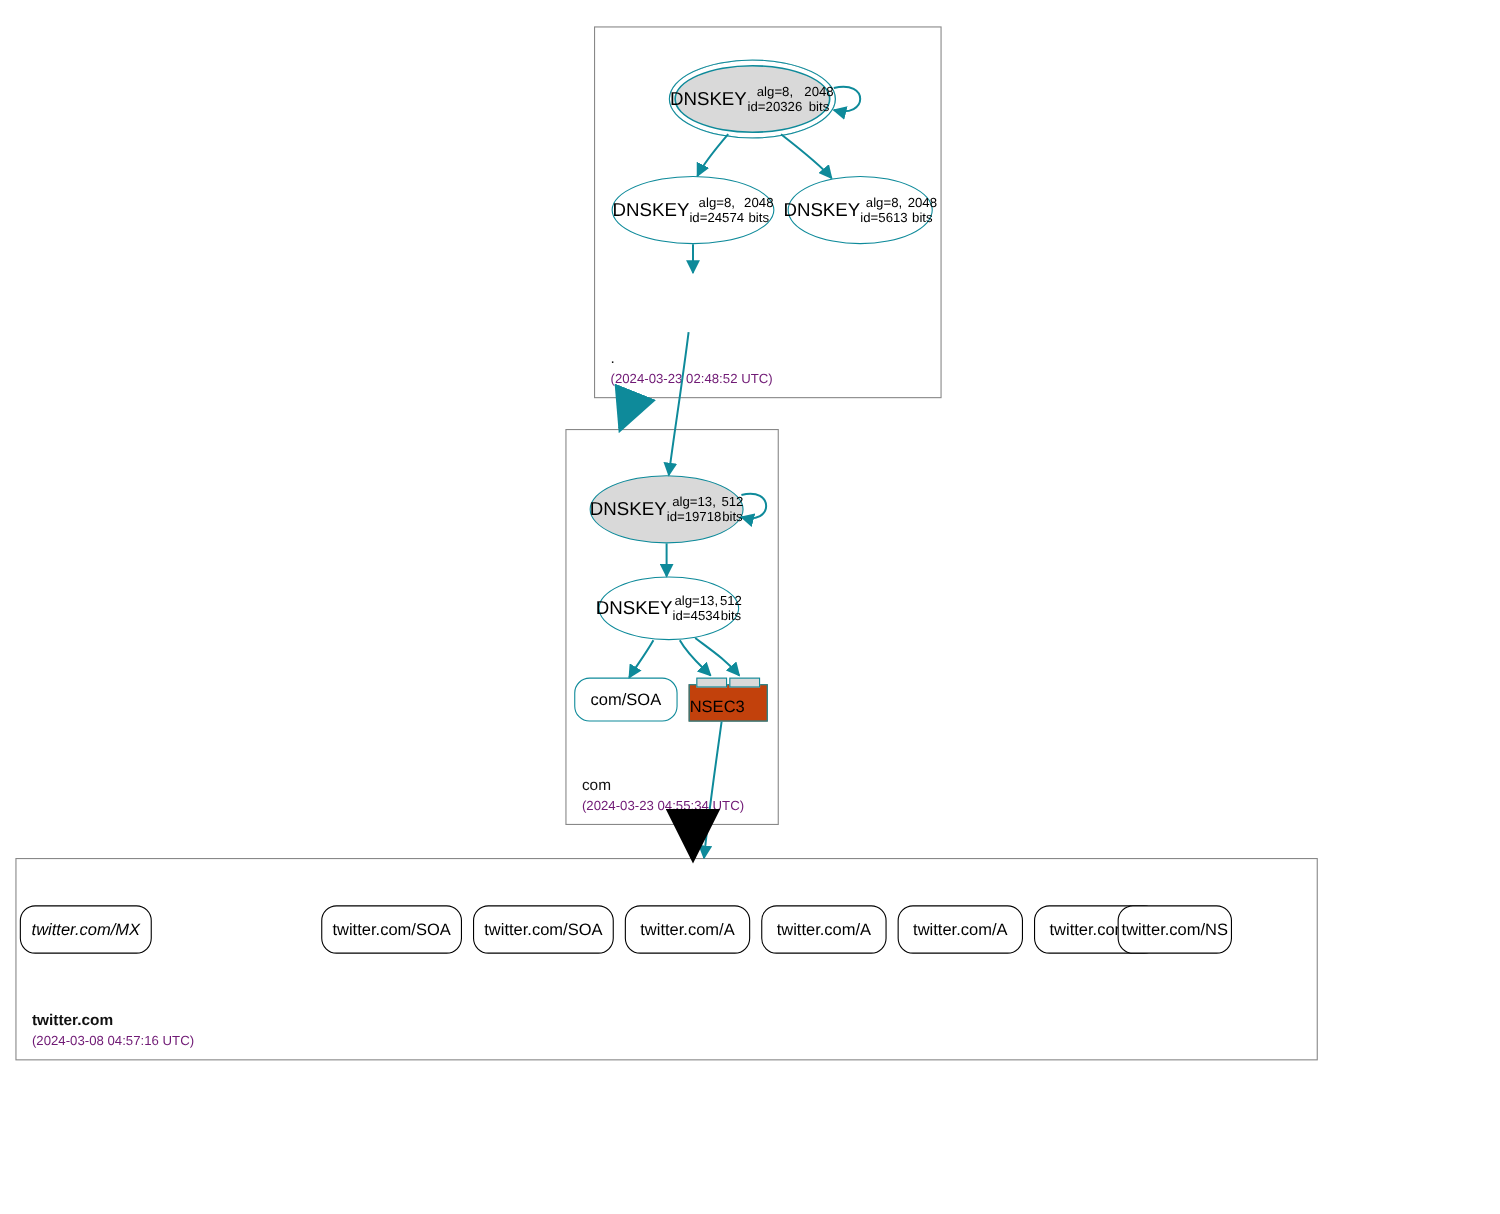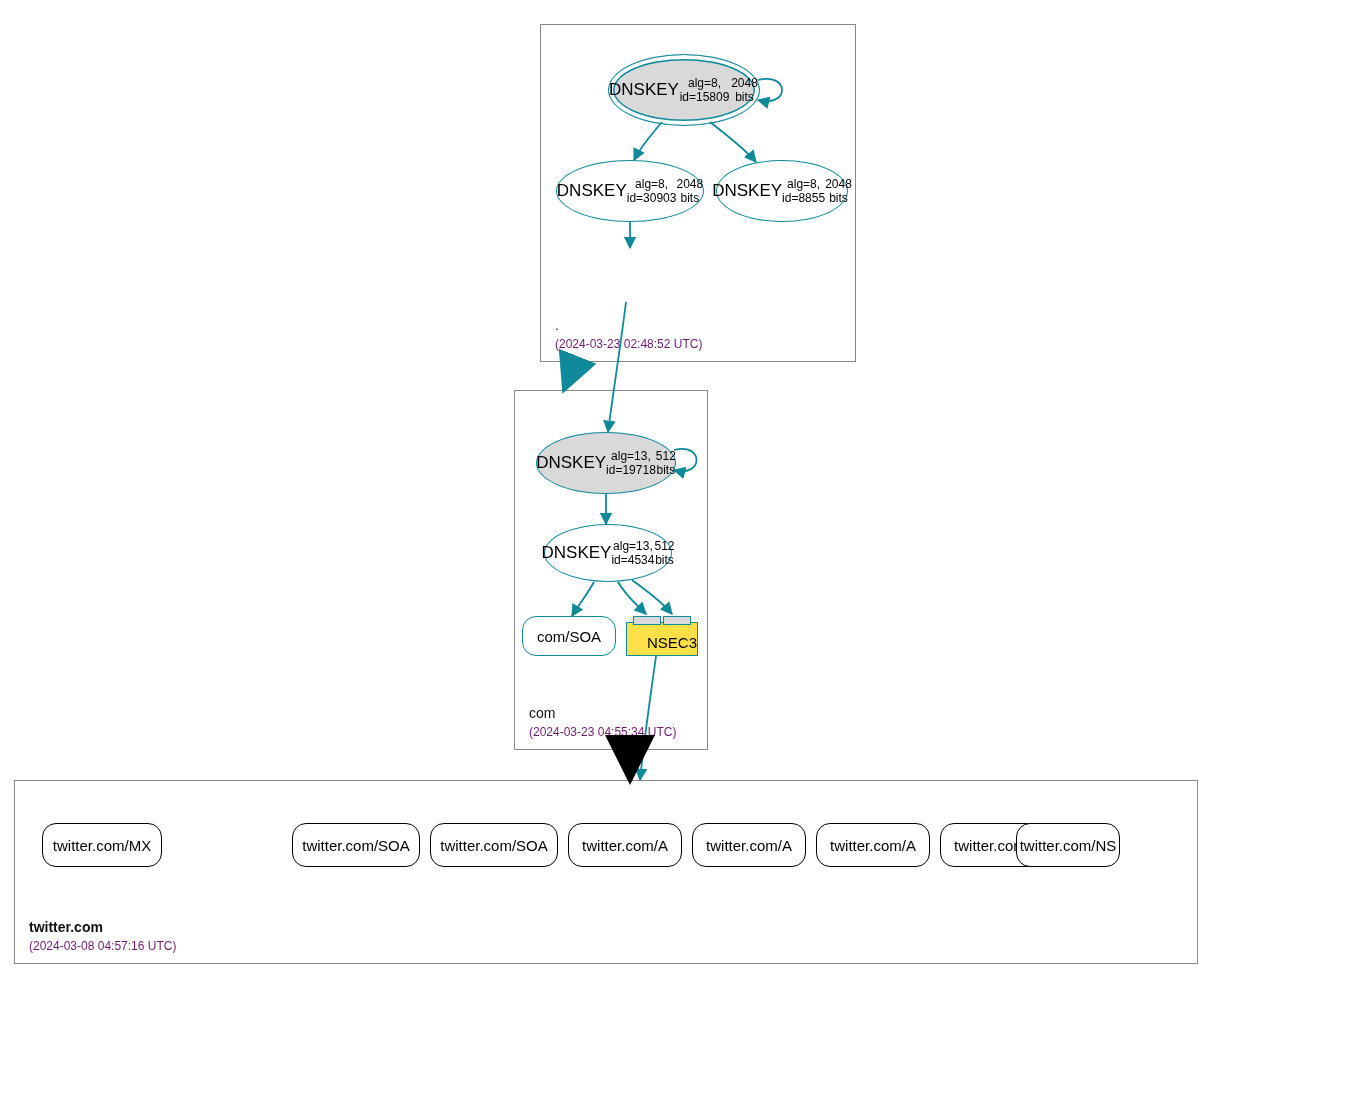--- a/index.html
+++ b/index.html
@@ -32,22 +32,22 @@
     justify-content:center; border:1.5px solid #000; border-radius:14px; background:#fff;
     font-size:15px; box-sizing:border-box; padding:6px 10px;
   }
   .rrec.teal { border-color:#0e8a9a; }
 
   .txt-main { font-size:17px; }
   .txt-sub  { font-size:12px; }
 
   .nsec3-box {
     position:absolute; box-sizing:border-box;
-    border:1.5px solid #0e8a9a; background:#fde047;
-    font-size:15px; display:flex; align-items:flex-end; justify-content:flex-end;
+    border:1.5px solid #0e8a9a; background:#c2410c;
+    font-size:15px; display:flex; align-items:flex-end; justify-content:flex-start;
     padding-bottom:4px;
   }
   .nsec3-tab {
     position:absolute; top:-7px; height:7px; border:1.5px solid #0e8a9a; background:#d9d9d9;
   }
 
   .warn-icon {
     width:18px; height:16px; position:relative;
   }
   .warn-icon svg { width:100%; height:100%; display:block; }
@@ -59,33 +59,33 @@
 
 <div class="page">
 
   <div class="zone" style="left:540px; top:24px; width:316px; height:338px;">
     <span class="zone-label" style="bottom:28px;">.</span>
     <span class="zone-time" style="bottom:10px;">(2024-03-23 02:48:52 UTC)</span>
   </div>
 
   <div class="node ellipse-teal-fill double-border" style="left:608px; top:54px; width:152px; height:72px;">
     <span class="txt-main">DNSKEY</span>
-    <span class="txt-sub">alg=8, id=15809</span>
+    <span class="txt-sub">alg=8, id=20326</span>
     <span class="txt-sub">2048 bits</span>
   </div>
 
   <div class="node ellipse-teal" style="left:556px; top:160px; width:148px; height:62px;">
     <span class="txt-main">DNSKEY</span>
-    <span class="txt-sub">alg=8, id=30903</span>
+    <span class="txt-sub">alg=8, id=24574</span>
     <span class="txt-sub">2048 bits</span>
   </div>
 
   <div class="node ellipse-teal" style="left:716px; top:160px; width:132px; height:62px;">
     <span class="txt-main">DNSKEY</span>
-    <span class="txt-sub">alg=8, id=8855</span>
+    <span class="txt-sub">alg=8, id=5613</span>
     <span class="txt-sub">2048 bits</span>
   </div>
 
 
   <div class="zone" style="left:514px; top:390px; width:194px; height:360px;">
     <span class="zone-label" style="bottom:28px;">com</span>
     <span class="zone-time" style="bottom:10px;">(2024-03-23 04:55:34 UTC)</span>
   </div>
 
   <div class="node ellipse-teal-fill" style="left:536px; top:432px; width:140px; height:62px;">
@@ -108,21 +108,21 @@
     <div class="nsec3-tab" style="left:6px; width:26px;"></div>
     <div class="nsec3-tab" style="right:6px; width:26px;"></div>
     <span>NSEC3</span>
   </div>
 
   <div class="zone" style="left:14px; top:780px; width:1184px; height:184px;">
     <span class="zone-label" style="bottom:28px;font-weight:bold;">twitter.com</span>
     <span class="zone-time" style="bottom:10px;">(2024-03-08 04:57:16 UTC)</span>
   </div>
 
-  <div class="rrec" style="left:42px;  top:823px; width:120px; height:44px;">
+  <div class="rrec" style="left:18px;  top:823px; width:120px; height:44px;font-style:italic;">
       <span>twitter.com/MX</span>
     </div>
   <div class="rrec" style="left:292px; top:823px; width:128px; height:44px;">
       <span>twitter.com/SOA</span>
     </div>
   <div class="rrec" style="left:430px; top:823px; width:128px; height:44px;">
       <span>twitter.com/SOA</span>
     </div>
   <div class="rrec" style="left:568px; top:823px; width:114px; height:44px;">
       <span>twitter.com/A</span>

